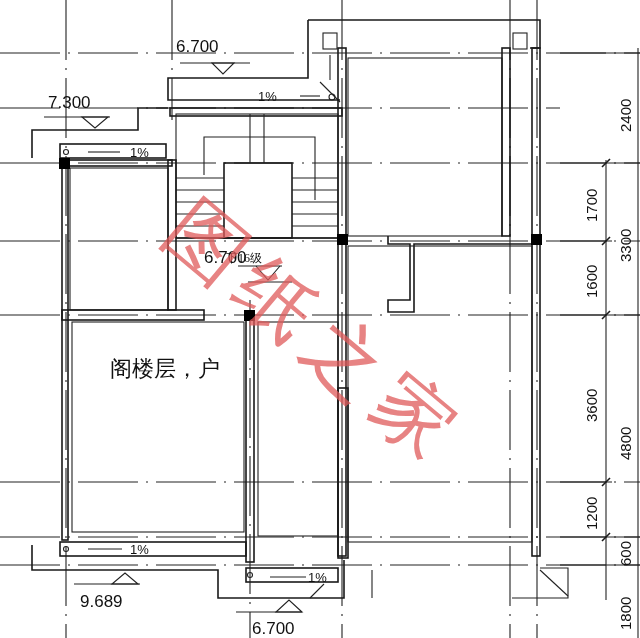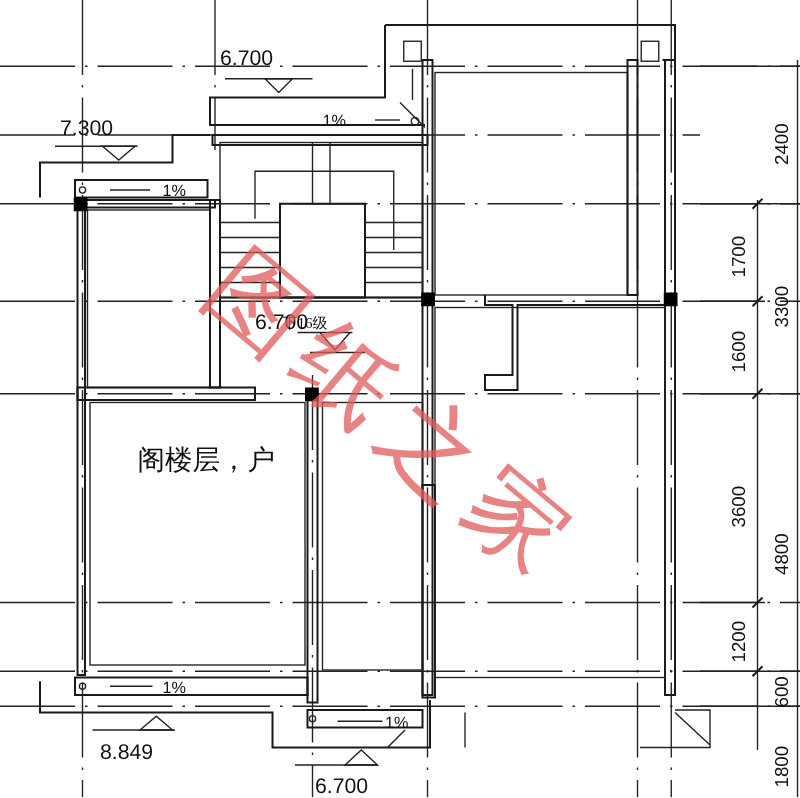--- a/index.html
+++ b/index.html
@@ -133,21 +133,21 @@
     <line class="ln" x1="602" y1="167" x2="610" y2="159"></line>
     <line class="ln" x1="602" y1="245" x2="610" y2="237"></line>
     <line class="ln" x1="602" y1="319" x2="610" y2="311"></line>
     <line class="ln" x1="602" y1="486" x2="610" y2="478"></line>
     <line class="ln" x1="602" y1="541" x2="610" y2="533"></line>
   </svg>
 
   <span class="lbl elev" style="left:176px;top:38px;">6.700</span>
   <span class="lbl elev" style="left:48px;top:94px;text-align:right;">7.300</span>
   <span class="lbl elev" style="left:204px;top:249px;">6.700</span>
-  <span class="lbl elev" style="left:80px;top:593px;">8.849</span>
+  <span class="lbl elev" style="left:80px;top:593px;">9.689</span>
   <span class="lbl elev" style="left:252px;top:620px;">6.700</span>
 
   <span class="lbl slope" style="left:258px;top:90px;">1%</span>
   <span class="lbl slope" style="left:130px;top:146px;">1%</span>
   <span class="lbl slope" style="left:130px;top:543px;">1%</span>
   <span class="lbl slope" style="left:308px;top:571px;">1%</span>
 
   <span class="lbl stair" style="left:190px;top:252px;">下16级</span>
 
   <div class="lbl room" style="left:100px;top:352px;width:130px;">

